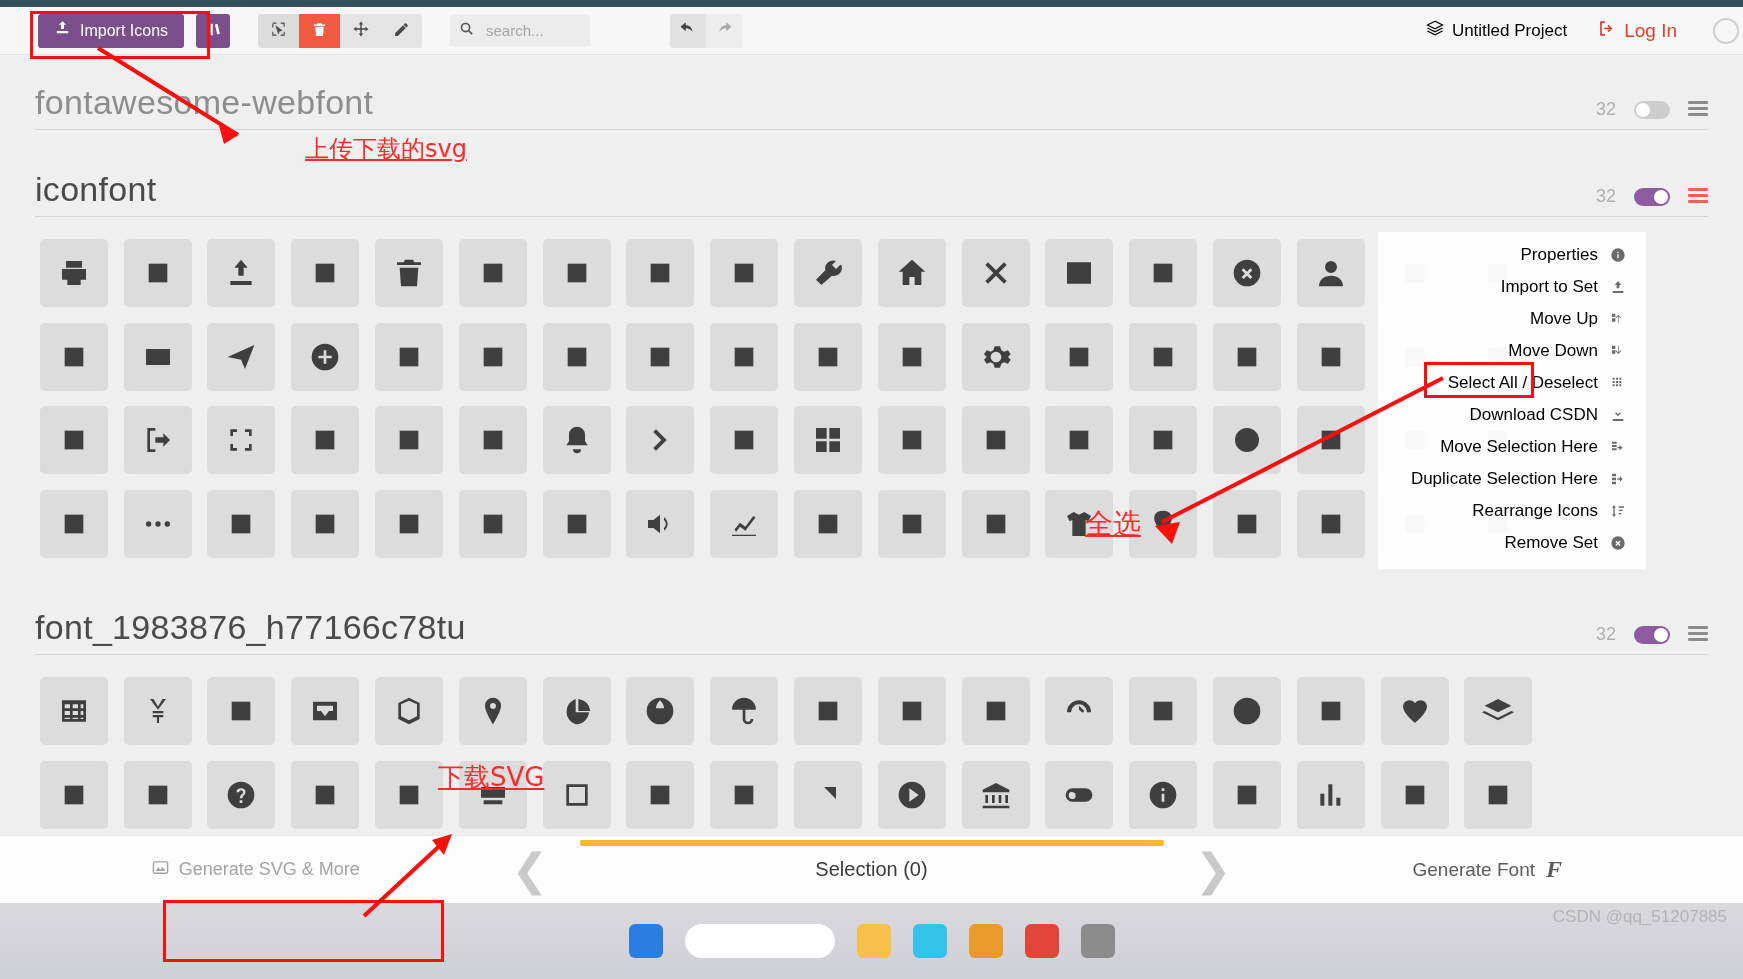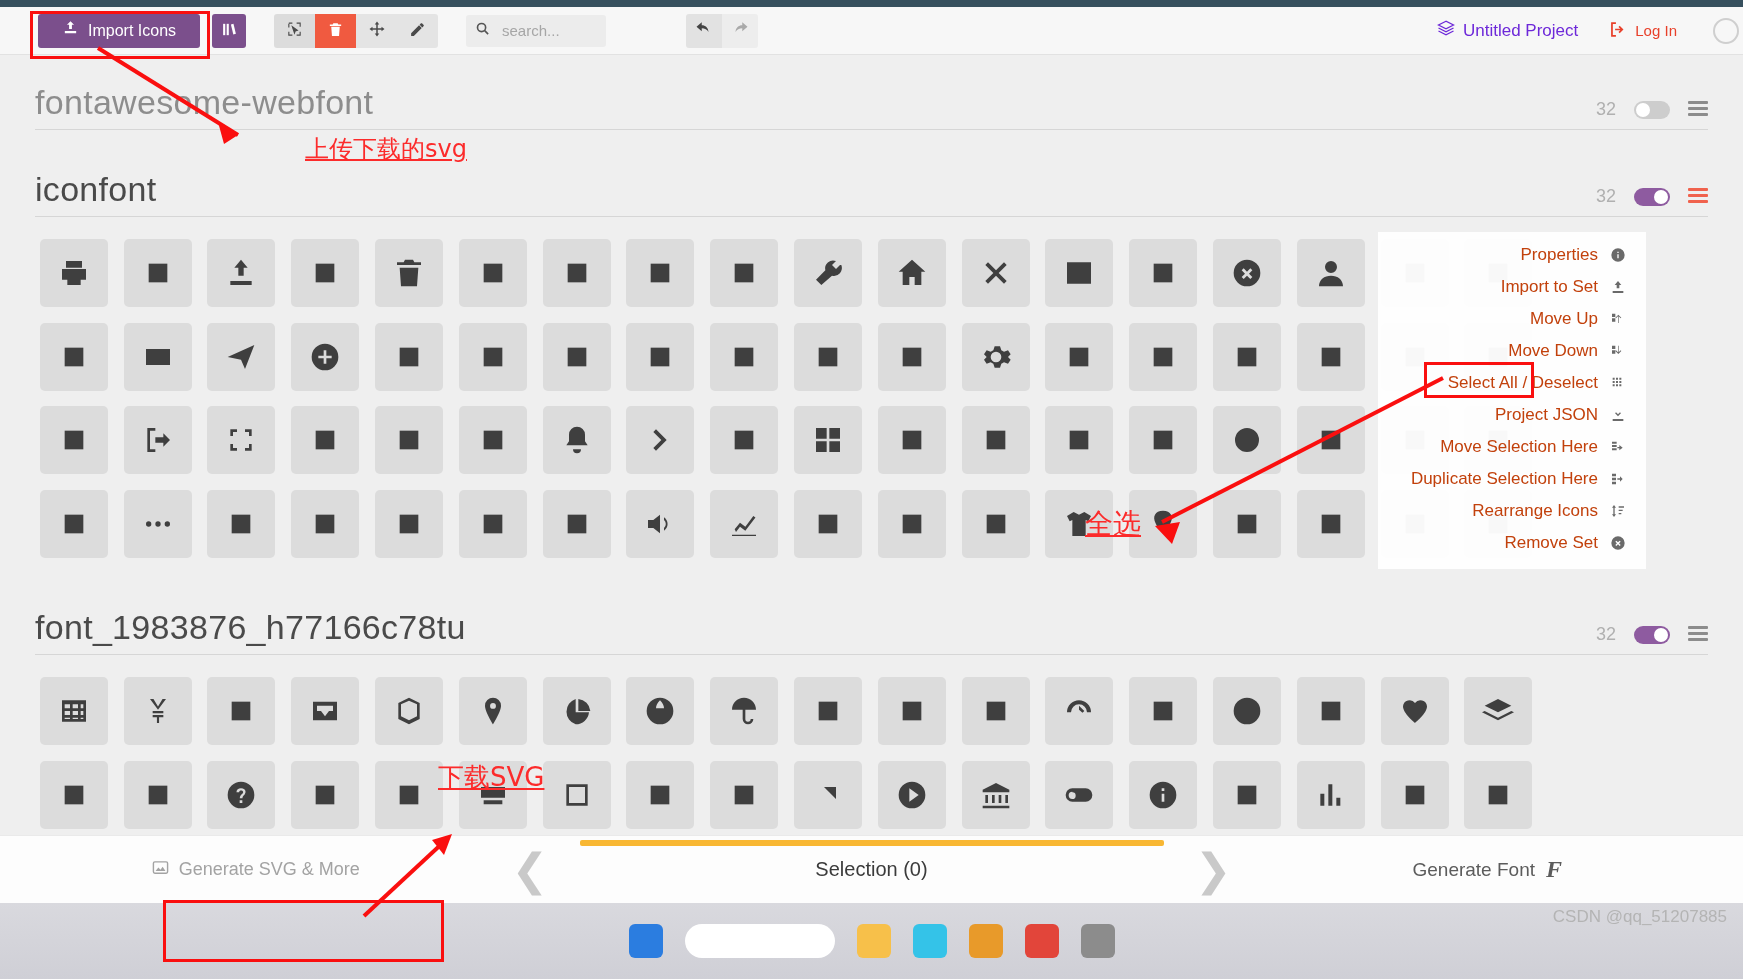--- a/index.html
+++ b/index.html
@@ -20,21 +20,21 @@
   
   .toolbar {
     position: absolute; top: 7px; left: 0; width: 1743px; height: 48px;
     background: #f7f7f7;
     display: flex; align-items: center;
     border-bottom: 1px solid #e2e2e2;
   }
   .import-btn {
     margin-left: 38px;
     background: #7b4f8c; color: #fff;
-    height: 34px; padding: 0 24px;
+    height: 34px; padding: 0 16px;
     border: none; border-radius: 3px;
     display: flex; align-items: center; gap: 9px;
     font-size: 16px; cursor: pointer;
     line-height: 34px;
     white-space: nowrap;
     overflow: hidden;
   }
   .import-btn .lbl { display: block; }
   .lib-btn {
     margin-left: 12px;
@@ -83,25 +83,25 @@
   }
   .history-group .undo { background: #e2e2e2; color: #444; }
   .history-group .redo { background: #ededed; color: #a9a9a9; }
 
   .toolbar-right {
     margin-left: auto; display: flex; align-items: center;
     gap: 30px; padding-right: 10px;
   }
   .project-name {
     display: flex; align-items: center; gap: 8px;
-    color: #6d28d9; font-size: 17px;
+    color: #000000; font-size: 17px;
   }
   .login-btn {
     display: flex; align-items: center; gap: 8px;
-    color: #e8402a; font-size: 15px; cursor: pointer;
+    color: #e8402a; font-size: 19px; cursor: pointer;
   }
   .avatar-circle {
     width: 26px; height: 26px; border-radius: 50%;
     border: 2px solid #cfcfcf;
     position: relative; right: -6px;
   }
 
   
   .content {
     position: absolute; top: 55px; left: 0;
@@ -174,21 +174,21 @@
     width: 268px;
     background: rgba(255,255,255,0.93);
     padding: 7px 0 10px 0;
     z-index: 40;
   }
   .ctx-item {
     display: flex; align-items: center; justify-content: flex-end;
     gap: 11px;
     height: 32px;
     padding-right: 20px;
-    font-size: 17px; color: #c2410c;
+    font-size: 17px; color: #000000;
     cursor: pointer;
     white-space: nowrap;
   }
   .ctx-item .ci { width: 17px; display:flex; justify-content:center; color:#6a6a6a; }
 
   
   .bottom-bar {
     position: absolute; left: 0; bottom: 76px;
     width: 1743px; height: 68px;
     background: #fdfdfd;
@@ -1345,21 +1345,21 @@
     </div>
     <div class="ctx-item">
       <span>Select All / Deselect</span>
       <span class="ci">
         <svg width="16" height="16" viewBox="0 0 24 24" fill="currentColor">
           <path d="M4 4h3v3H4zm5 0h3v3H9zm5 0h3v3h-3zM4 9h3v3H4zm5 0h3v3H9zm5 0h3v3h-3zM4 14h3v3H4zm5 0h3v3H9zm5 0h3v3h-3z"></path>
         </svg>
       </span>
     </div>
     <div class="ctx-item">
-      <span>Project JSON</span>
+      <span>Download CSDN</span>
       <span class="ci">
         <svg width="16" height="16" viewBox="0 0 24 24" fill="currentColor">
           <path d="M12 3v8l3-3 1.4 1.4L12 14 7.6 9.4 9 8l3 3V3zM4 18h16v3H4z"></path>
         </svg>
       </span>
     </div>
     <div class="ctx-item">
       <span>Move Selection Here</span>
       <span class="ci">
         <svg width="16" height="16" viewBox="0 0 24 24" fill="currentColor">

